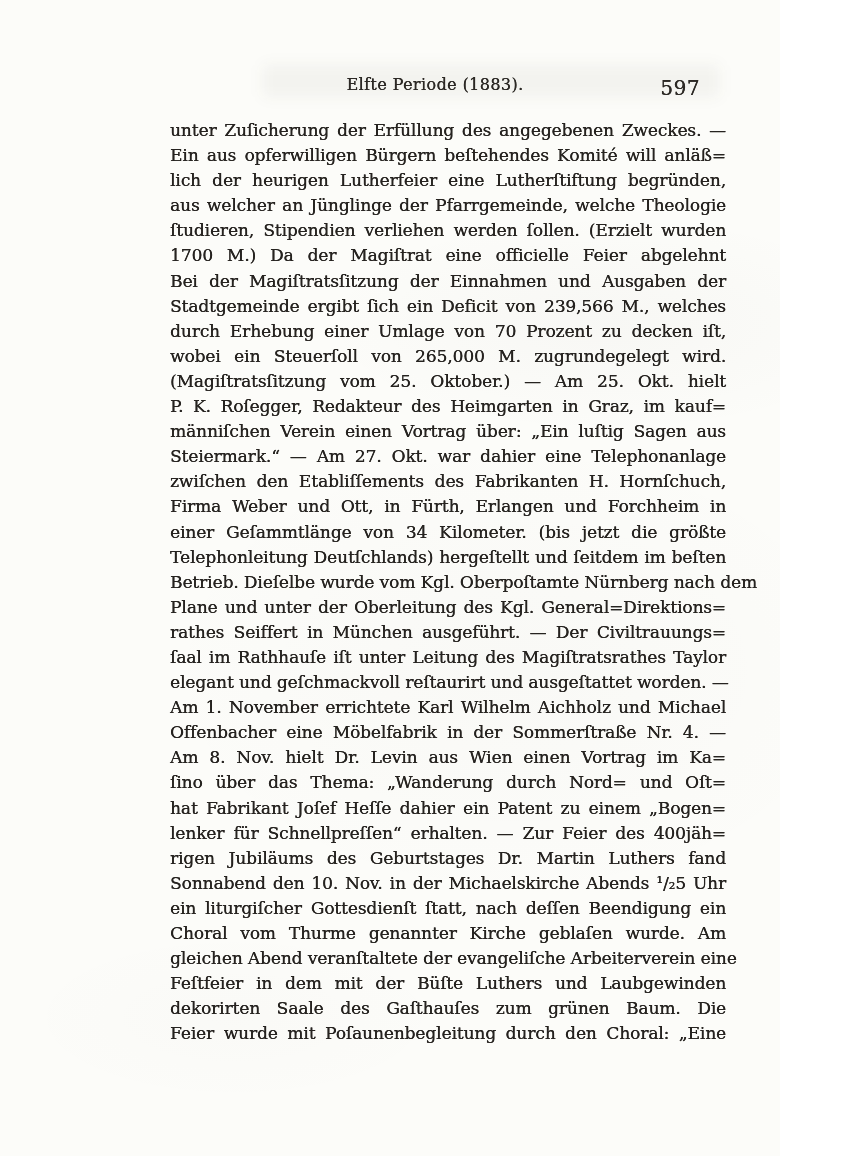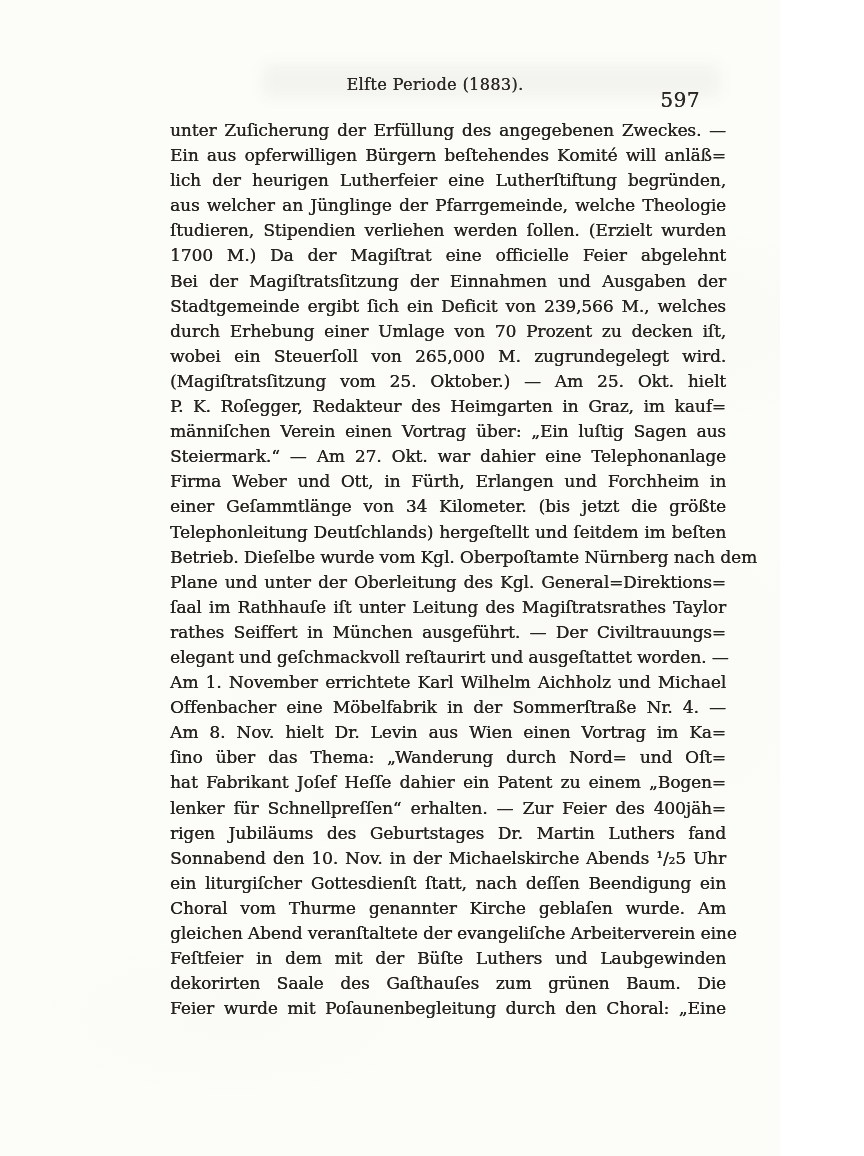--- a/index.html
+++ b/index.html
@@ -45,21 +45,21 @@
     top: 3px;
     text-align: center;
     font-size: 16px;
     letter-spacing: 0.4px;
     color: #2c2925;
     text-shadow: 0.2px 0 0 currentColor;
   }
   .page-number {
     position: absolute;
     right: 13px;
-    top: 16px;
+    top: 4px;
     font-size: 20px;
     letter-spacing: 0.5px;
     color: #2c2925;
     text-shadow: 0.2px 0 0 currentColor;
   }
   .body-text {
     position: absolute;
     left: 157px;
     top: 118px;
     width: 556px;
@@ -95,27 +95,28 @@
       <div class="text-line">ſtudieren, Stipendien verliehen werden ſollen. (Erzielt wurden</div>
       <div class="text-line">1700 M.) Da der Magiſtrat eine officielle Feier abgelehnt</div>
       <div class="text-line">Bei der Magiſtratsſitzung der Einnahmen und Ausgaben der</div>
       <div class="text-line">Stadtgemeinde ergibt ſich ein Deficit von 239,566 M., welches</div>
       <div class="text-line">durch Erhebung einer Umlage von 70 Prozent zu decken iſt,</div>
       <div class="text-line">wobei ein Steuerſoll von 265,000 M. zugrundegelegt wird.</div>
       <div class="text-line">(Magiſtratsſitzung vom 25. Oktober.) — Am 25. Okt. hielt</div>
       <div class="text-line">P. K. Roſegger, Redakteur des Heimgarten in Graz, im kauf=</div>
       <div class="text-line">männiſchen Verein einen Vortrag über: „Ein luſtig Sagen aus</div>
       <div class="text-line">Steiermark.“ — Am 27. Okt. war dahier eine Telephonanlage</div>
+      <div class="text-line">zwiſchen den Etabliſſements des Fabrikanten H. Hornſchuch,</div>
       <div class="text-line">Firma Weber und Ott, in Fürth, Erlangen und Forchheim in</div>
       <div class="text-line">einer Geſammtlänge von 34 Kilometer. (bis jetzt die größte</div>
       <div class="text-line">Telephonleitung Deutſchlands) hergeſtellt und ſeitdem im beſten</div>
       <div class="text-line">Betrieb. Dieſelbe wurde vom Kgl. Oberpoſtamte Nürnberg nach dem</div>
       <div class="text-line">Plane und unter der Oberleitung des Kgl. General=Direktions=</div>
+      <div class="text-line">rathes Seiffert in München ausgeführt. — Der Civiltrauungs=</div>
       <div class="text-line">ſaal im Rathhauſe iſt unter Leitung des Magiſtratsrathes Taylor</div>
-      <div class="text-line">rathes Seiffert in München ausgeführt. — Der Civiltrauungs=</div>
       <div class="text-line">elegant und geſchmackvoll reſtaurirt und ausgeſtattet worden. —</div>
       <div class="text-line">Am 1. November errichtete Karl Wilhelm Aichholz und Michael</div>
       <div class="text-line">Offenbacher eine Möbelfabrik in der Sommerſtraße Nr. 4. —</div>
       <div class="text-line">Am 8. Nov. hielt Dr. Levin aus Wien einen Vortrag im Ka=</div>
       <div class="text-line">ſino über das Thema: „Wanderung durch Nord= und Oſt=</div>
       <div class="text-line">hat Fabrikant Joſef Heſſe dahier ein Patent zu einem „Bogen=</div>
       <div class="text-line">lenker für Schnellpreſſen“ erhalten. — Zur Feier des 400jäh=</div>
       <div class="text-line">rigen Jubiläums des Geburtstages Dr. Martin Luthers fand</div>
       <div class="text-line">Sonnabend den 10. Nov. in der Michaelskirche Abends ¹/₂5 Uhr</div>
       <div class="text-line">ein liturgiſcher Gottesdienſt ſtatt, nach deſſen Beendigung ein</div>

